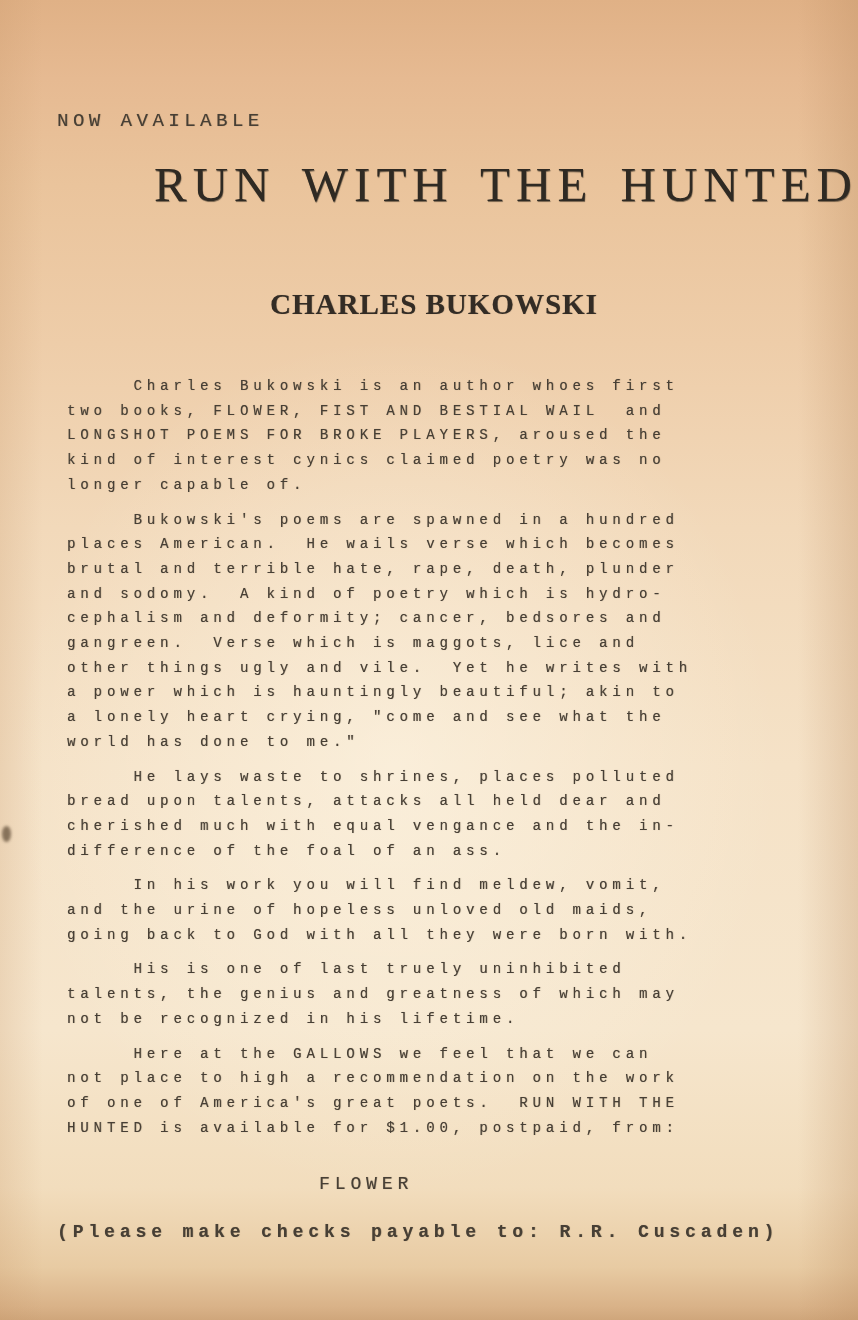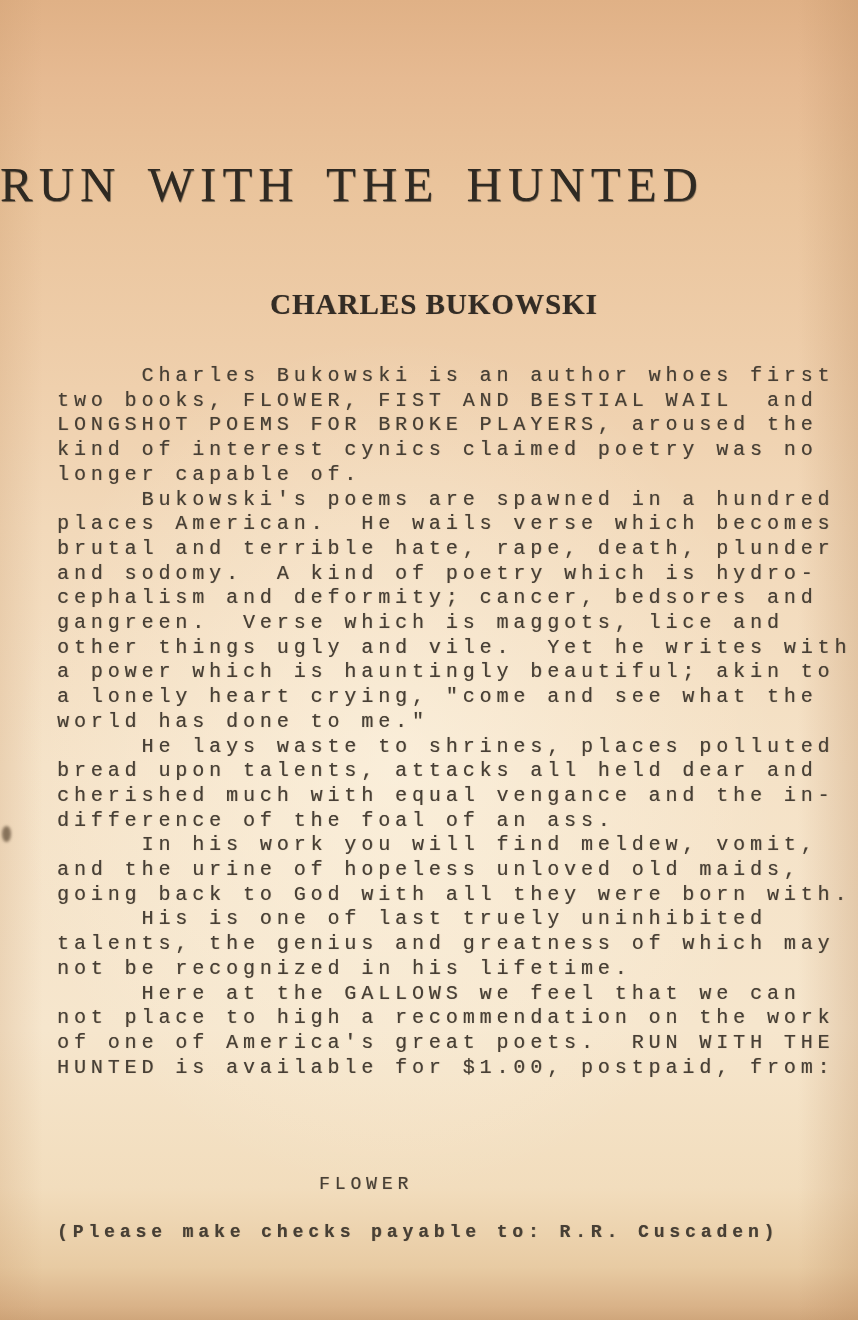--- a/index.html
+++ b/index.html
@@ -40,21 +40,21 @@
     font-size: 19px;
     letter-spacing: 4.5px;
     white-space: pre;
   }
   .title {
     position: absolute;
     top: 156px;
     left: 0;
     width: 100%;
     margin: 0;
-    text-align: left;
+    text-align: right;
     font-family: "Liberation Serif", "DejaVu Serif", serif;
     font-weight: normal;
     font-size: 49px;
     letter-spacing: 6px;
     word-spacing: 9px;
     color: #2f2a23;
     text-shadow: 0.5px 0.5px 0.8px rgba(45,38,28,0.6);
     white-space: pre;
   }
   .author {
@@ -71,23 +71,23 @@
     color: #332c25;
     text-shadow: 0.4px 0.4px 0.7px rgba(45,38,28,0.5);
     white-space: pre;
   }
   .body-text {
     position: absolute;
     left: 57px;
     top: 364px;
   }
   .body-text p {
-    margin: 0;
+    margin: 10px;
     white-space: pre;
-    font-size: 20px;
+    font-size: 14px;
     line-height: 24.7px;
     letter-spacing: 4.9px;
   }
   .address {
     position: absolute;
     left: 319px;
     top: 1116px;
     font-size: 18px;
     line-height: 27.5px;
     letter-spacing: 4.9px;
@@ -112,20 +112,21 @@
     background: #6e5a44;
     filter: blur(1.5px);
     opacity: 0.8;
   }
 </style>
 </head>
 <body>
 
 <div class="page">
 
+  <div class="availability tw">NOW AVAILABLE</div>
 
   <h1 class="title">RUN WITH THE HUNTED</h1>
 
   <h2 class="author">CHARLES BUKOWSKI</h2>
 
   <div class="body-text tw">
     <p>     Charles Bukowski is an author whoes first
 two books, FLOWER, FIST AND BESTIAL WAIL  and
 LONGSHOT POEMS FOR BROKE PLAYERS, aroused the
 kind of interest cynics claimed poetry was no

